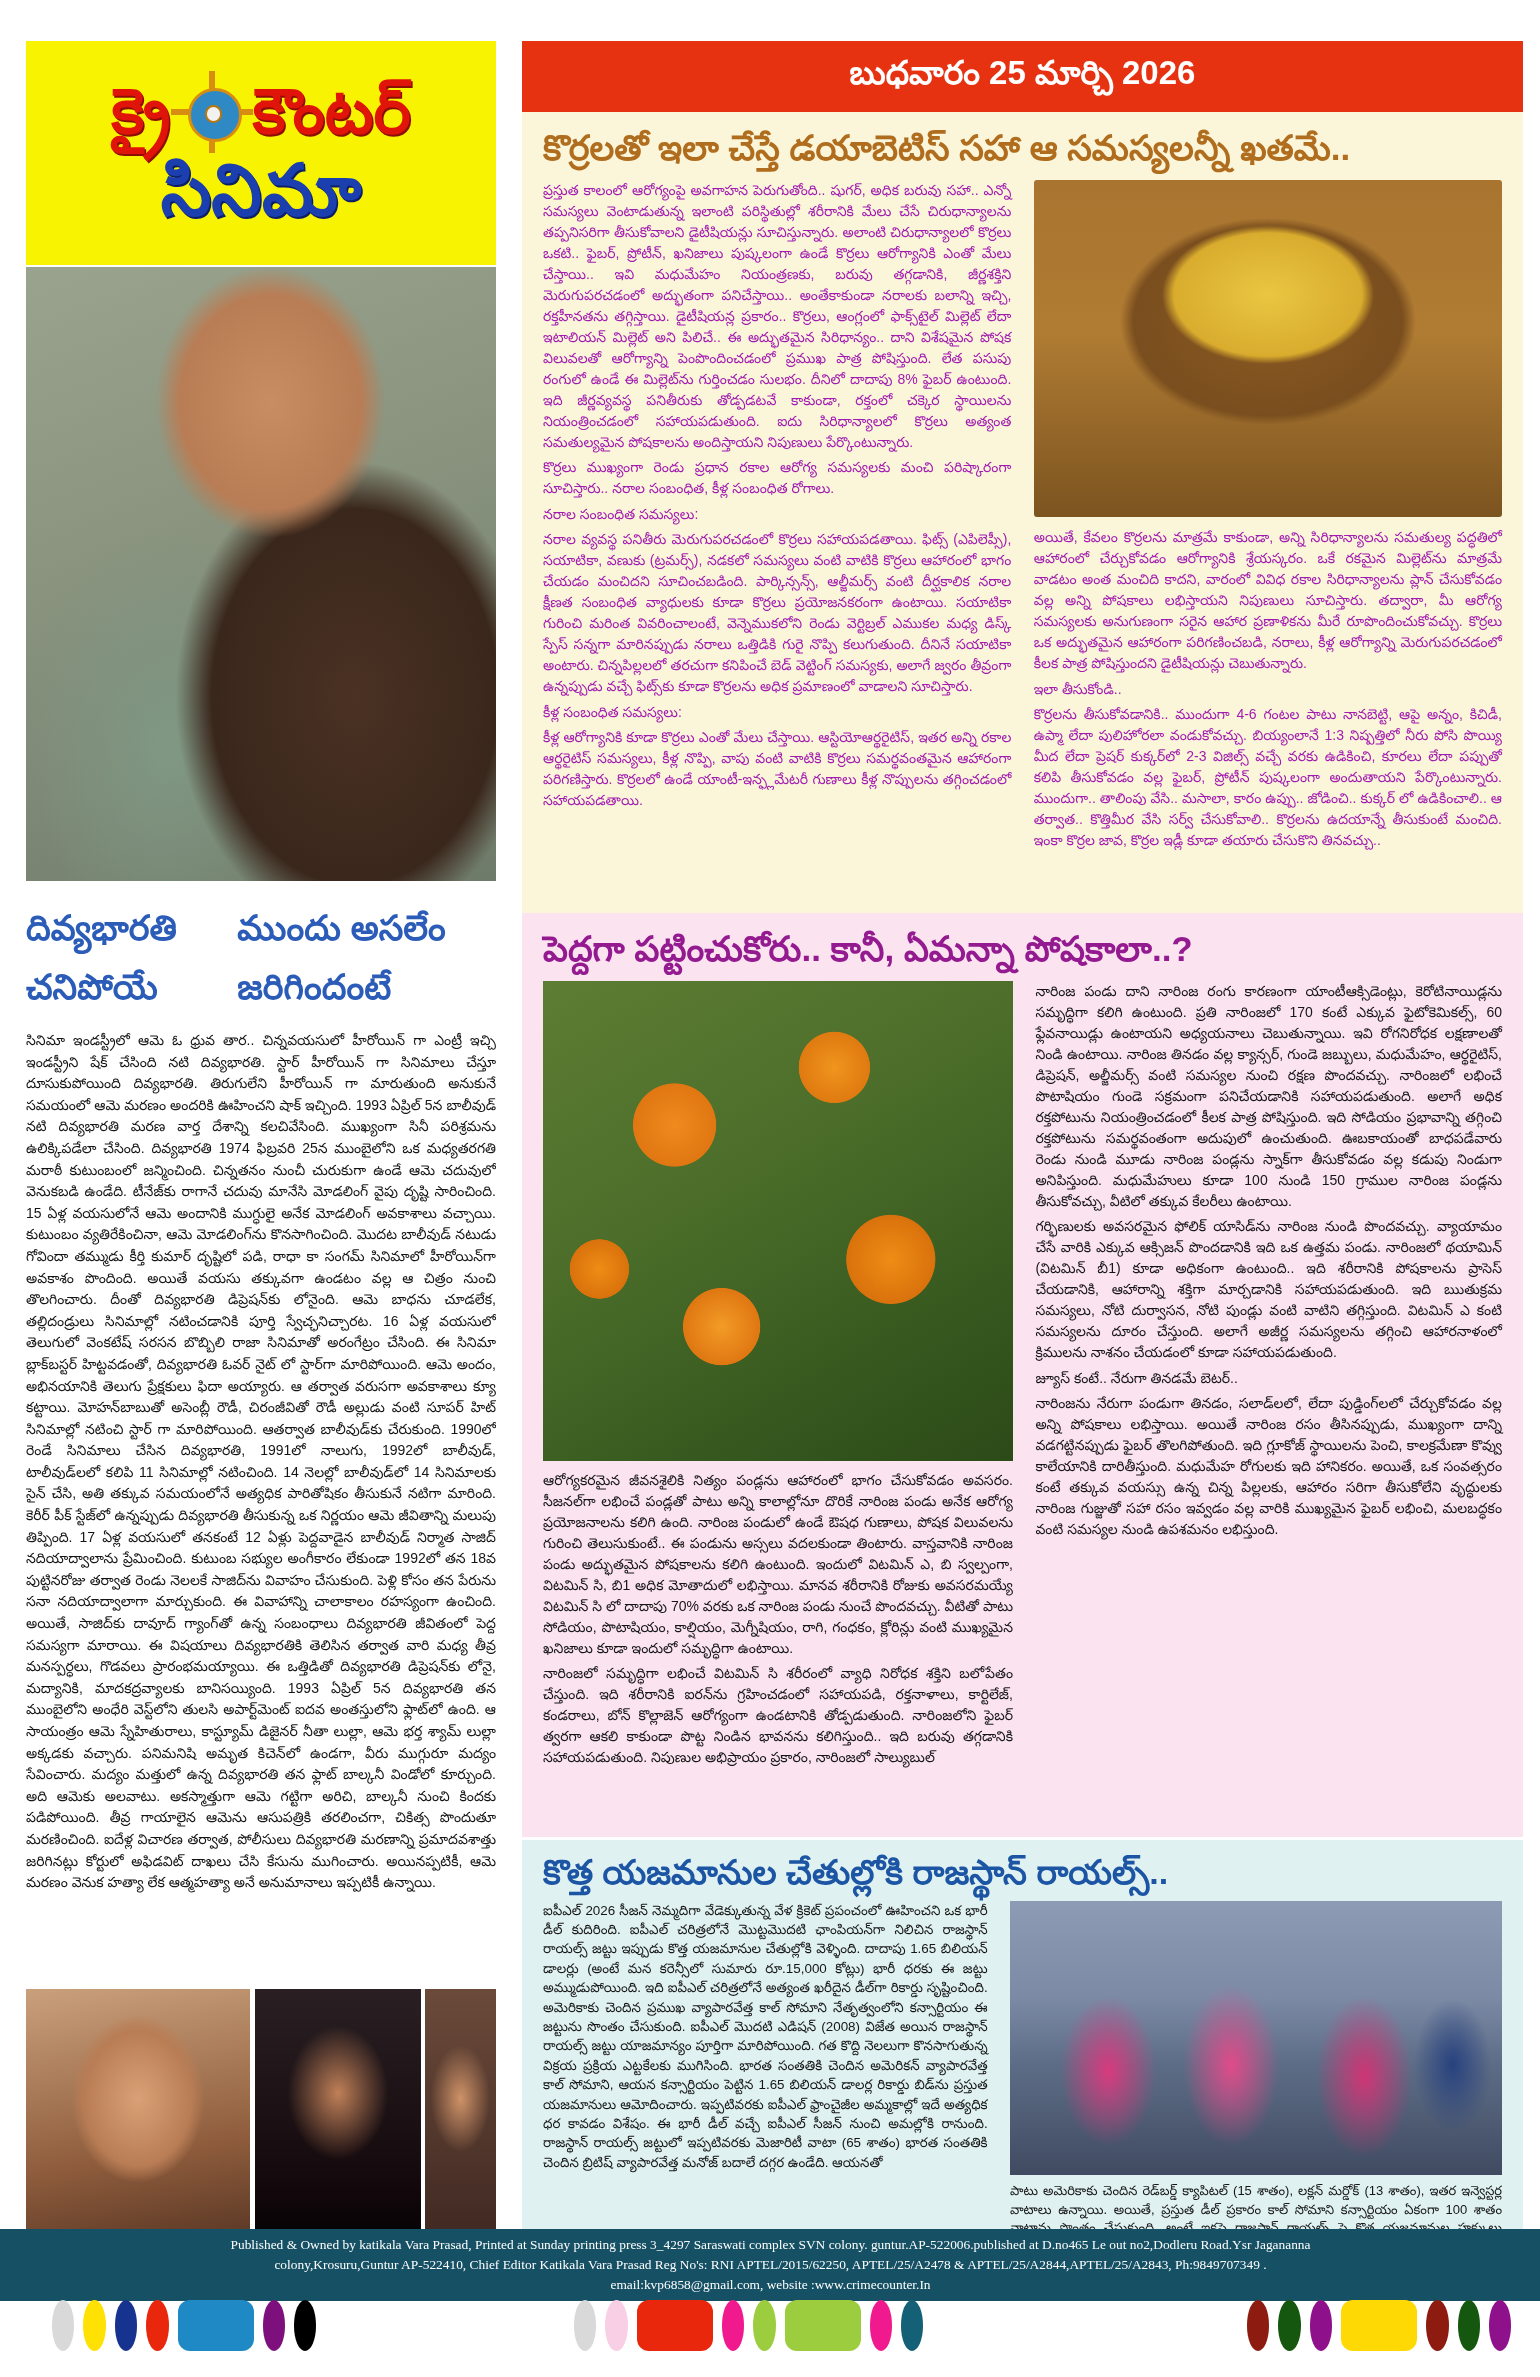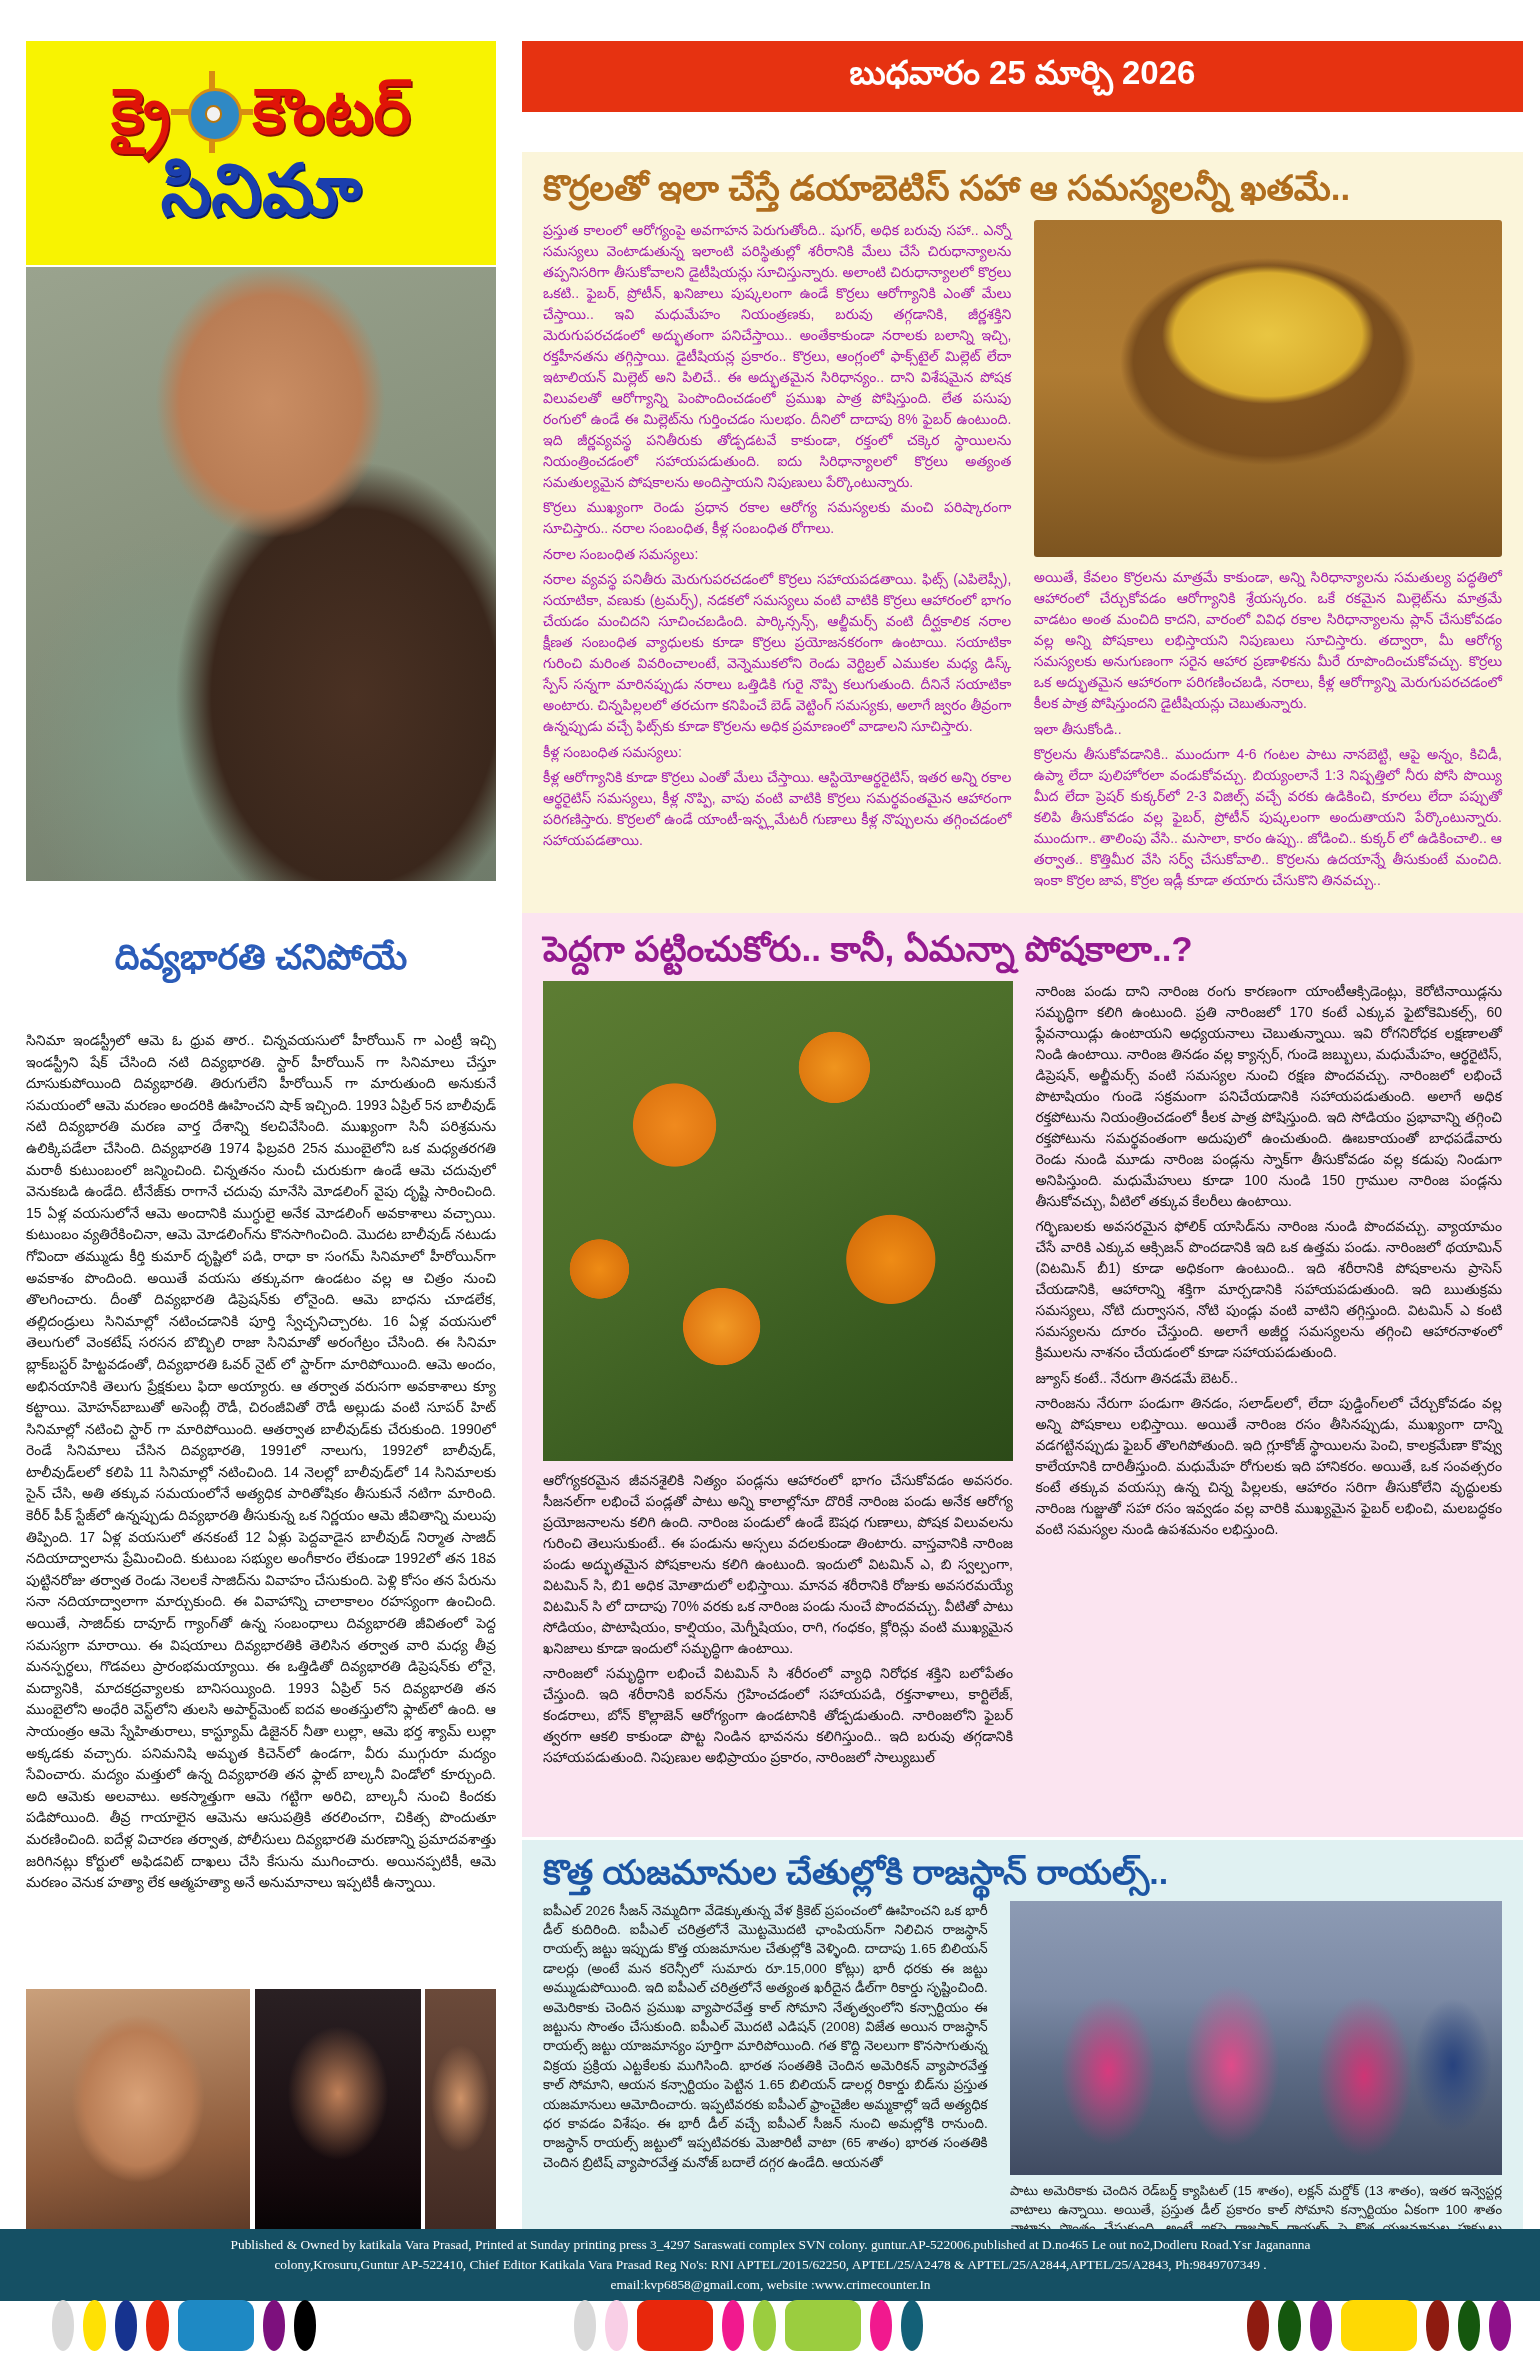--- a/index.html
+++ b/index.html
@@ -67,21 +67,21 @@
             display:flex;align-items:center;justify-content:center;}
   .date-bar span{color:#ffffff;font-size:33px;font-weight:bold;}
 
   
   .section{overflow:hidden;padding:12px 21px;}
   .section h2{margin:1.5px 0 10.4px 0;line-height:1.25;}
   .cols{display:flex;gap:22.4px;align-items:flex-start;}
   .col{flex:1 1 0;min-width:0;}
   .col p{margin:0 0 4.5px 0;text-align:justify;}
 
-  .millet{left:522px;top:112px;width:1001px;height:974px;background:var(--millet-bg);margin-top:40px;}
+  .millet{left:522px;top:112px;width:1001px;height:974px;background:var(--millet-bg);}
   .millet h2{font-size:35px;color:var(--millet-headline);}
   .millet p{font-size:14px;line-height:21px;color:#a21caf;}
 
   .orange{left:522px;top:913px;width:1001px;height:924px;background:var(--orange-bg);}
   .orange h2{font-size:35px;color:var(--orange-headline);}
   .orange p{font-size:14px;line-height:21px;color:#161616;}
   .orange .col-photo{flex:0 0 470px;}
 
   .cricket{left:522px;top:1840px;width:1001px;height:389px;background:var(--cricket-bg);padding:9px 21px;}
   .cricket h2{font-size:34px;color:var(--cricket-headline);margin-bottom:7.5px;}
@@ -130,20 +130,21 @@
   </div>
 
   <div class="abs date-bar">
     <span>బుధవారం 25 మార్చి 2026</span>
   </div>
 
   <div class="abs photo photo-actress"></div>
 
   <div class="abs divya-head">
     <div>దివ్యభారతి చనిపోయే</div>
+    <div>ముందు అసలేం జరిగిందంటే</div>
   </div>
 
   <div class="abs divya-body">
     <p>సినిమా ఇండస్ట్రీలో ఆమె ఓ ధ్రువ తార.. చిన్నవయసులో హీరోయిన్ గా ఎంట్రీ ఇచ్చి ఇండస్ట్రీని షేక్ చేసింది నటి దివ్యభారతి. స్టార్ హీరోయిన్ గా సినిమాలు చేస్తూ దూసుకుపోయింది దివ్యభారతి. తిరుగులేని హీరోయిన్ గా మారుతుంది అనుకునే సమయంలో ఆమె మరణం అందరికి ఊహించని షాక్ ఇచ్చింది. 1993 ఏప్రిల్ 5న బాలీవుడ్ నటి దివ్యభారతి మరణ వార్త దేశాన్ని కలచివేసింది. ముఖ్యంగా సినీ పరిశ్రమను ఉలిక్కిపడేలా చేసింది. దివ్యభారతి 1974 ఫిబ్రవరి 25న ముంబైలోని ఒక మధ్యతరగతి మరాఠీ కుటుంబంలో జన్మించింది. చిన్నతనం నుంచీ చురుకుగా ఉండే ఆమె చదువులో వెనుకబడి ఉండేది. టీనేజ్‌కు రాగానే చదువు మానేసి మోడలింగ్ వైపు దృష్టి సారించింది. 15 ఏళ్ల వయసులోనే ఆమె అందానికి ముగ్ధులై అనేక మోడలింగ్ అవకాశాలు వచ్చాయి. కుటుంబం వ్యతిరేకించినా, ఆమె మోడలింగ్‌ను కొనసాగించింది. మొదట బాలీవుడ్ నటుడు గోవిందా తమ్ముడు కీర్తి కుమార్ దృష్టిలో పడి, రాధా కా సంగమ్ సినిమాలో హీరోయిన్‌గా అవకాశం పొందింది. అయితే వయసు తక్కువగా ఉండటం వల్ల ఆ చిత్రం నుంచి తొలగించారు. దీంతో దివ్యభారతి డిప్రెషన్‌కు లోనైంది. ఆమె బాధను చూడలేక, తల్లిదండ్రులు సినిమాల్లో నటించడానికి పూర్తి స్వేచ్ఛనిచ్చారట. 16 ఏళ్ల వయసులో తెలుగులో వెంకటేష్ సరసన బొబ్బిలి రాజా సినిమాతో అరంగేట్రం చేసింది. ఈ సినిమా బ్లాక్‌బస్టర్ హిట్టవడంతో, దివ్యభారతి ఓవర్ నైట్ లో స్టార్‌గా మారిపోయింది. ఆమె అందం, అభినయానికి తెలుగు ప్రేక్షకులు ఫిదా అయ్యారు. ఆ తర్వాత వరుసగా అవకాశాలు క్యూ కట్టాయి. మోహన్‌బాబుతో అసెంబ్లీ రౌడీ, చిరంజీవితో రౌడీ అల్లుడు వంటి సూపర్ హిట్ సినిమాల్లో నటించి స్టార్ గా మారిపోయింది. ఆతర్వాత బాలీవుడ్‌కు చేరుకుంది. 1990లో రెండే సినిమాలు చేసిన దివ్యభారతి, 1991లో నాలుగు, 1992లో బాలీవుడ్, టాలీవుడ్‌లలో కలిపి 11 సినిమాల్లో నటించింది. 14 నెలల్లో బాలీవుడ్‌లో 14 సినిమాలకు సైన్ చేసి, అతి తక్కువ సమయంలోనే అత్యధిక పారితోషికం తీసుకునే నటిగా మారింది. కెరీర్ పీక్ స్టేజ్‌లో ఉన్నప్పుడు దివ్యభారతి తీసుకున్న ఒక నిర్ణయం ఆమె జీవితాన్ని మలుపు తిప్పింది. 17 ఏళ్ల వయసులో తనకంటే 12 ఏళ్లు పెద్దవాడైన బాలీవుడ్ నిర్మాత సాజిద్ నదియాద్వాలాను ప్రేమించింది. కుటుంబ సభ్యుల అంగీకారం లేకుండా 1992లో తన 18వ పుట్టినరోజు తర్వాత రెండు నెలలకే సాజిద్‌ను వివాహం చేసుకుంది. పెళ్లి కోసం తన పేరును సనా నదియాద్వాలాగా మార్చుకుంది. ఈ వివాహాన్ని చాలాకాలం రహస్యంగా ఉంచింది. అయితే, సాజిద్‌కు దావూద్ గ్యాంగ్‌తో ఉన్న సంబంధాలు దివ్యభారతి జీవితంలో పెద్ద సమస్యగా మారాయి. ఈ విషయాలు దివ్యభారతికి తెలిసిన తర్వాత వారి మధ్య తీవ్ర మనస్పర్ధలు, గొడవలు ప్రారంభమయ్యాయి. ఈ ఒత్తిడితో దివ్యభారతి డిప్రెషన్‌కు లోనై, మద్యానికి, మాదకద్రవ్యాలకు బానిసయ్యింది. 1993 ఏప్రిల్ 5న దివ్యభారతి తన ముంబైలోని అంధేరి వెస్ట్‌లోని తులసి అపార్ట్‌మెంట్ ఐదవ అంతస్తులోని ఫ్లాట్‌లో ఉంది. ఆ సాయంత్రం ఆమె స్నేహితురాలు, కాస్ట్యూమ్ డిజైనర్ నీతా లుల్లా, ఆమె భర్త శ్యామ్ లుల్లా అక్కడకు వచ్చారు. పనిమనిషి అమృత కిచెన్‌లో ఉండగా, వీరు ముగ్గురూ మద్యం సేవించారు. మద్యం మత్తులో ఉన్న దివ్యభారతి తన ఫ్లాట్ బాల్కనీ విండోలో కూర్చుంది. అది ఆమెకు అలవాటు. అకస్మాత్తుగా ఆమె గట్టిగా అరిచి, బాల్కనీ నుంచి కిందకు పడిపోయింది. తీవ్ర గాయాలైన ఆమెను ఆసుపత్రికి తరలించగా, చికిత్స పొందుతూ మరణించింది. ఐదేళ్ల విచారణ తర్వాత, పోలీసులు దివ్యభారతి మరణాన్ని ప్రమాదవశాత్తు జరిగినట్లు కోర్టులో అఫిడవిట్ దాఖలు చేసి కేసును ముగించారు. అయినప్పటికీ, ఆమె మరణం వెనుక హత్యా లేక ఆత్మహత్యా అనే అనుమానాలు ఇప్పటికీ ఉన్నాయి.</p>
   </div>
 
   <div class="abs photos-row">
     <div class="photo photo-small-1"></div>
     <div class="photo photo-small-2"></div>
     <div class="photo photo-small-3"></div>

